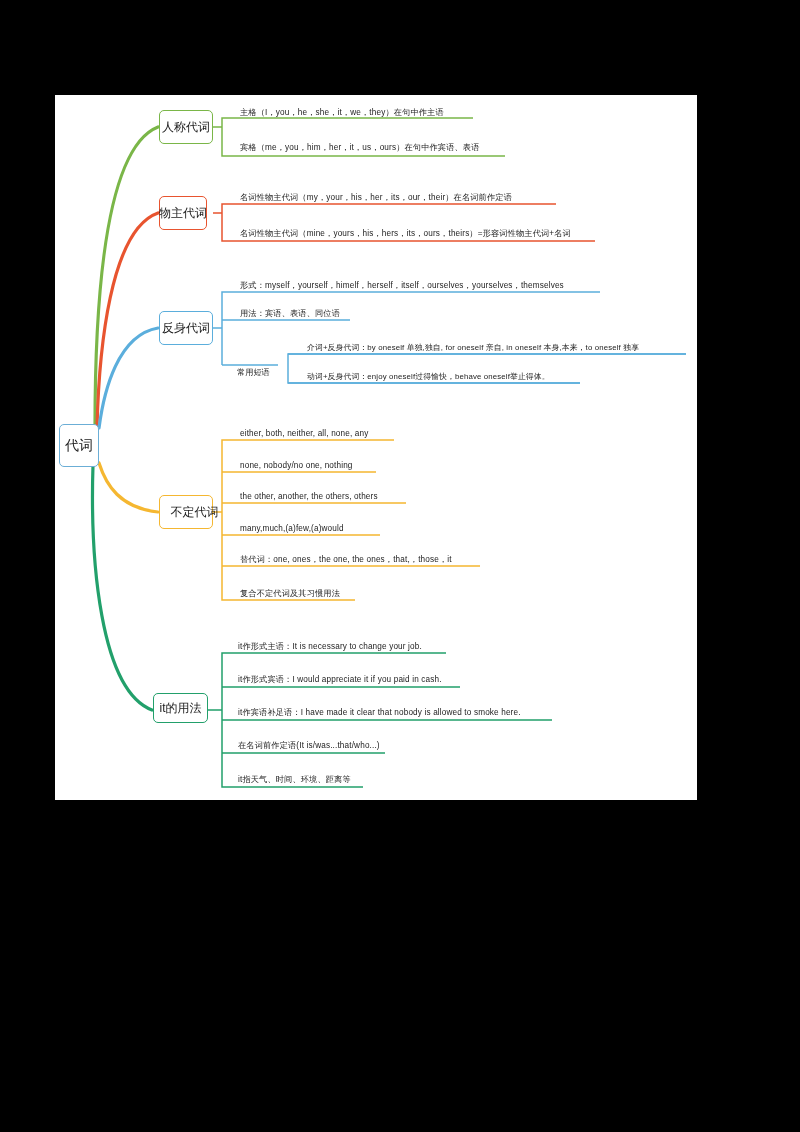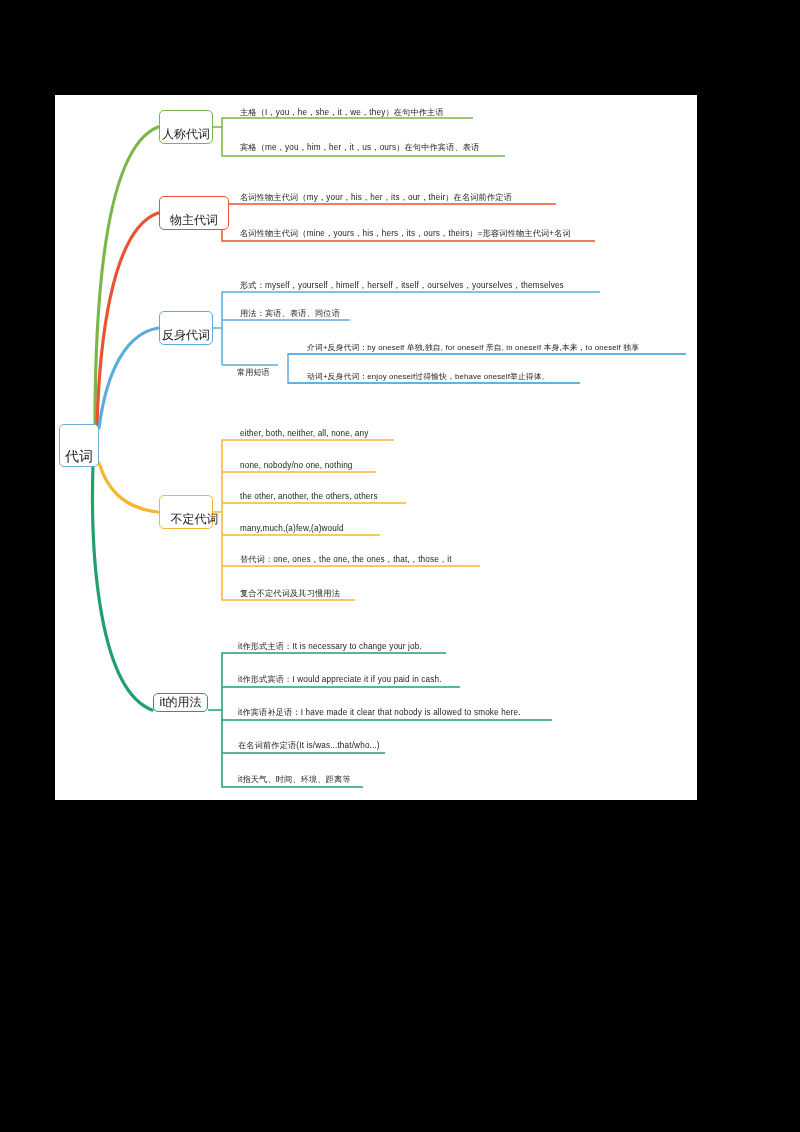--- a/index.html
+++ b/index.html
@@ -28,21 +28,21 @@
     top: 0;
     width: 800px;
     height: 1132px;
   }
   .node {
     position: absolute;
     box-sizing: border-box;
     background: #ffffff;
     border-radius: 5px;
     display: flex;
-    align-items: flex-end;
+    align-items: center;
     justify-content: center;
     color: #1a1a1a;
     white-space: nowrap;
   }
   .node-root {
     border: 1.4px solid #6BAED6;
     font-size: 14px;
   }
   .node-branch {
     border: 1.4px solid #888;
@@ -109,33 +109,33 @@
 </svg>
 
 <div class="node node-root" style="left:59px; top:424px; width:40px; height:43px; border-color:#6BAED6;">
   <span>代词</span>
 </div>
 
 <div class="node node-branch" style="left:159px; top:110px; width:54px; height:34px; border-color:#7AB648;">
   <span>人称代词</span>
 </div>
 
-<div class="node node-branch" style="left:159px; top:196px; width:70px; height:34px; border-color:#E8542F;">
+<div class="node node-branch" style="left:159px; top:196px; width:48px; height:34px; border-color:#E8542F;">
   <span>物主代词</span>
 </div>
 
 <div class="node node-branch" style="left:159px; top:311px; width:54px; height:34px; border-color:#5BAEDC;">
   <span>反身代词</span>
 </div>
 
 <div class="node node-branch" style="left:159px; top:495px; width:54px; height:34px; border-color:#F5B731;padding-left:17px;">
   <span>不定代词</span>
 </div>
 
-<div class="node node-branch" style="left:153px; top:693px; width:55px; height:19px; border-color:#22A06B;">
+<div class="node node-branch" style="left:153px; top:693px; width:55px; height:30px; border-color:#22A06B;">
   <span>it的用法</span>
 </div>
 
 <div class="leaf" style="left:240px; top:107px;">主格（I，you，he，she，it，we，they）在句中作主语</div>
 <div class="leaf" style="left:240px; top:142px;">宾格（me，you，him，her，it，us，ours）在句中作宾语、表语</div>
 
 <div class="leaf" style="left:240px; top:192px;">名词性物主代词（my，your，his，her，its，our，their）在名词前作定语</div>
 <div class="leaf" style="left:240px; top:228px;">名词性物主代词（mine，yours，his，hers，its，ours，theirs）=形容词性物主代词+名词</div>
 
 <div class="leaf" style="left:240px; top:280px;">形式：myself，yourself，himelf，herself，itself，ourselves，yourselves，themselves</div>

